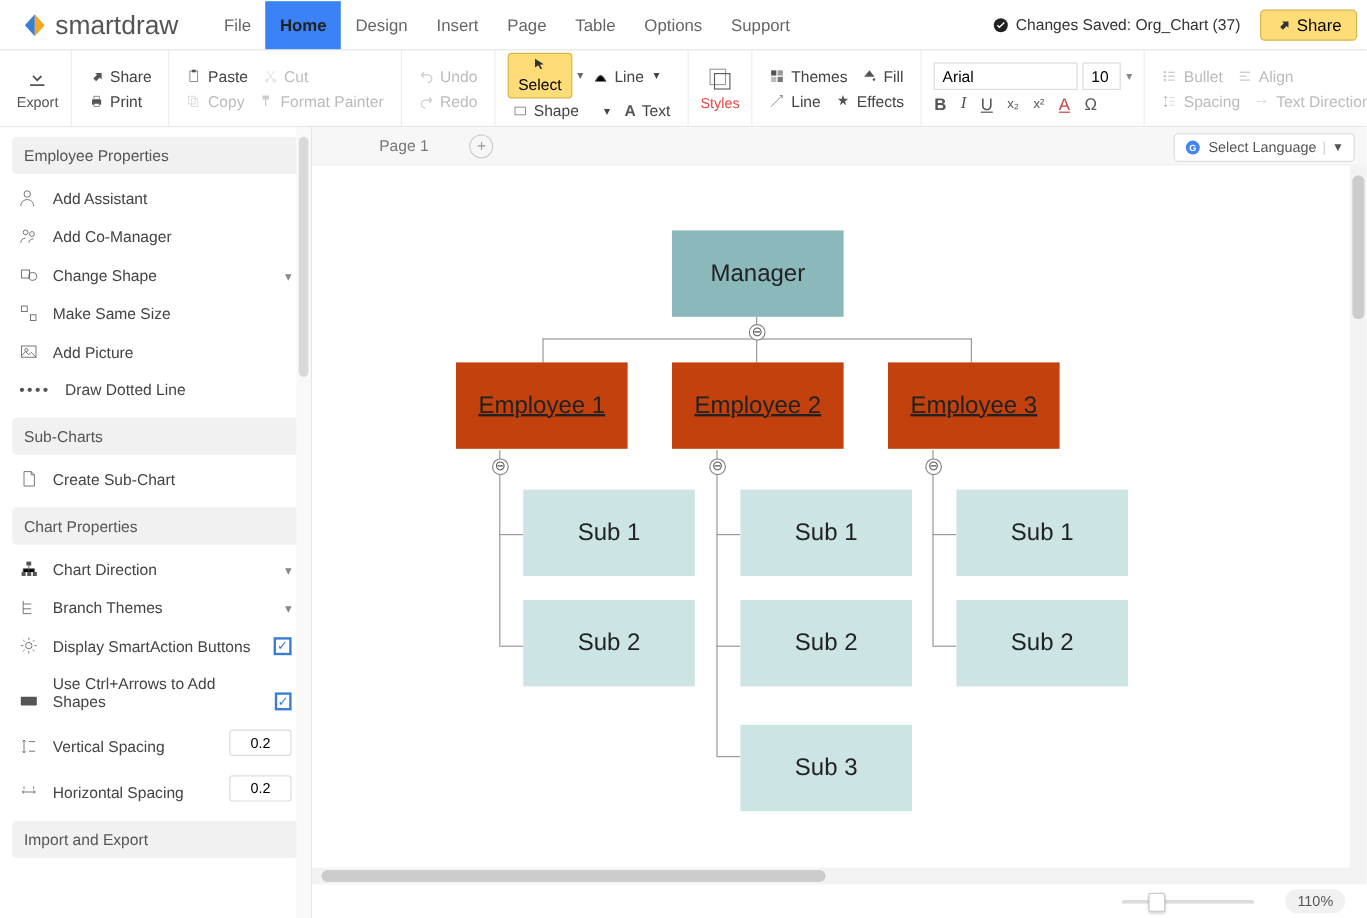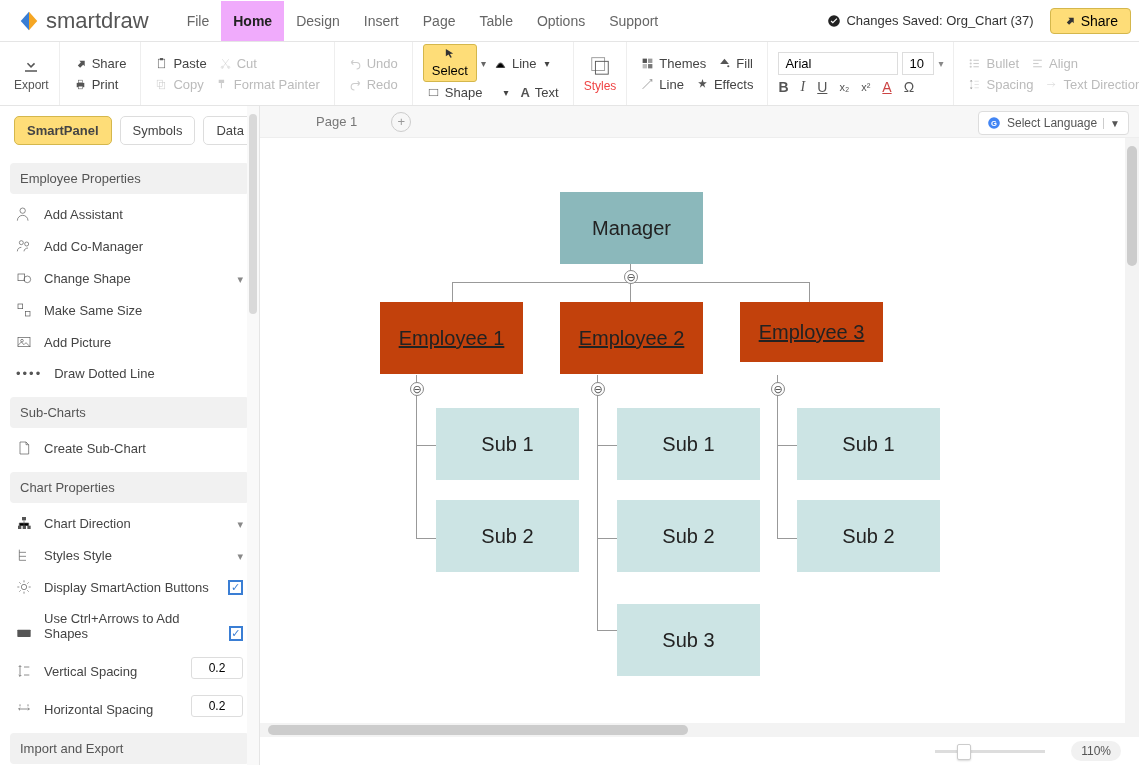--- a/index.html
+++ b/index.html
@@ -4,21 +4,21 @@
 <style>
 * { box-sizing: border-box; margin: 0; padding: 0; font-family: Arial, Helvetica, sans-serif; }
 body { background: #fff; width: 1139px; height: 765px; overflow: hidden; position: relative; }
 
 
 .topbar { height: 42px; border-bottom: 1px solid #e5e5e5; display: flex; align-items: center; padding: 0 8px; }
 .logo { display: flex; align-items: center; gap: 6px; font-size: 22px; color: #555; font-weight: 400; margin-right: 26px; margin-left: 10px; }
 .logo-mark { width: 22px; height: 22px; }
 .menu-items { display: flex; gap: 0; }
 .menu-item { padding: 12px 12px; font-size: 14px; color: #666; cursor: pointer; }
-.menu-item.active { background: #f0abfc; color: #222; font-weight: 600; }
+.menu-item.active { background: #3b82f6; color: #222; font-weight: 600; }
 .topbar-right { margin-left: auto; display: flex; align-items: center; gap: 16px; }
 .save-status { font-size: 13px; color: #333; display: flex; align-items: center; gap: 5px; }
 .share-btn { background: #fedd78; border: 1px solid #d4b74c; border-radius: 4px; padding: 4px 12px; font-size: 14px; display: flex; align-items: center; gap: 5px; cursor: pointer; }
 
 
 .ribbon { height: 64px; border-bottom: 1px solid #e5e5e5; display: flex; align-items: stretch; padding: 0 4px; }
 .ribbon-group { display: flex; flex-direction: column; justify-content: center; padding: 4px 10px; border-right: 1px solid #eee; }
 .rbtn { font-size: 13px; color: #444; display: flex; align-items: center; gap: 5px; padding: 3px 4px; cursor: pointer; white-space: nowrap; }
 .rbtn.disabled { color: #bbb; }
 .row2 { display: flex; gap: 4px; align-items: center; }
@@ -310,26 +310,20 @@
           <span>Text Direction</span>
         </div>
     </div>
   </div>
 </div>
 
 <div class="workspace">
 
   <div class="sidebar" style="position:relative;">
     <div class="sidebar-inner">
-    <div class="panel-tabs-row" style="padding:10px 4px;">
-      <div class="panel-tab active">SmartPanel</div>
-      <div class="panel-tab">Symbols</div>
-      <div class="panel-tab">Data</div>
-
-    </div>
 
     <div class="section-header">Employee Properties</div>
     <div class="side-item">
           <svg width="16" height="16" viewBox="0 0 24 24">
             <circle cx="10" cy="7" r="4" fill="none" stroke="#555"></circle>
             <path d="M2 22c0-5 4-8 8-8s8 3 8 8" fill="none" stroke="#555"></path>
           </svg>
           <span>Add Assistant</span>
         </div>
     <div class="side-item">
@@ -386,21 +380,21 @@
             <rect x="17" y="16" width="5" height="5" fill="#555"></rect>
             <path d="M12 8v4M5 16v-4h14v4M12 12v4" stroke="#555"></path>
           </svg>
           <span>Chart Direction</span>
           <span class="caret">▾</span>
         </div>
     <div class="side-item">
           <svg width="16" height="16" viewBox="0 0 24 24">
             <path d="M5 4v16M5 8h10M5 14h10M5 20h10" stroke="#555"></path>
           </svg>
-          <span>Styles Style</span>
+          <span>Branch Themes</span>
           <span class="caret">▾</span>
         </div>
     <div class="side-item">
           <svg width="16" height="16" viewBox="0 0 24 24">
             <circle cx="12" cy="12" r="4" fill="none" stroke="#555"></circle>
             <path d="M12 2v3M12 19v3M2 12h3M19 12h3M5 5l2 2M17 17l2 2M19 5l-2 2M7 17l-2 2" stroke="#555"></path>
           </svg>
           <span>Display SmartAction Buttons</span>
           <span class="check-box">✓</span>
         </div>
@@ -470,21 +464,21 @@
           <span>Manager</span>
         </div>
       <div class="collapse" style="left:364px;top:132px;">⊖</div>
 
       <div class="orgbox emp" style="left:120px;top:164px;width:143px;height:72px;">
           <span>Employee 1</span>
         </div>
       <div class="orgbox emp" style="left:300px;top:164px;width:143px;height:72px;">
           <span>Employee 2</span>
         </div>
-      <div class="orgbox emp" style="left:480px;top:164px;width:143px;height:60px;">
+      <div class="orgbox emp" style="left:480px;top:164px;width:143px;height:72px;">
           <span>Employee 3</span>
         </div>
 
       <div class="collapse" style="left:150px;top:244px;">⊖</div>
       <div class="collapse" style="left:331px;top:244px;">⊖</div>
       <div class="collapse" style="left:511px;top:244px;">⊖</div>
 
       <div class="orgbox sub" style="left:176px;top:270px;width:143px;height:72px;">
           <span>Sub 1</span>
         </div>

